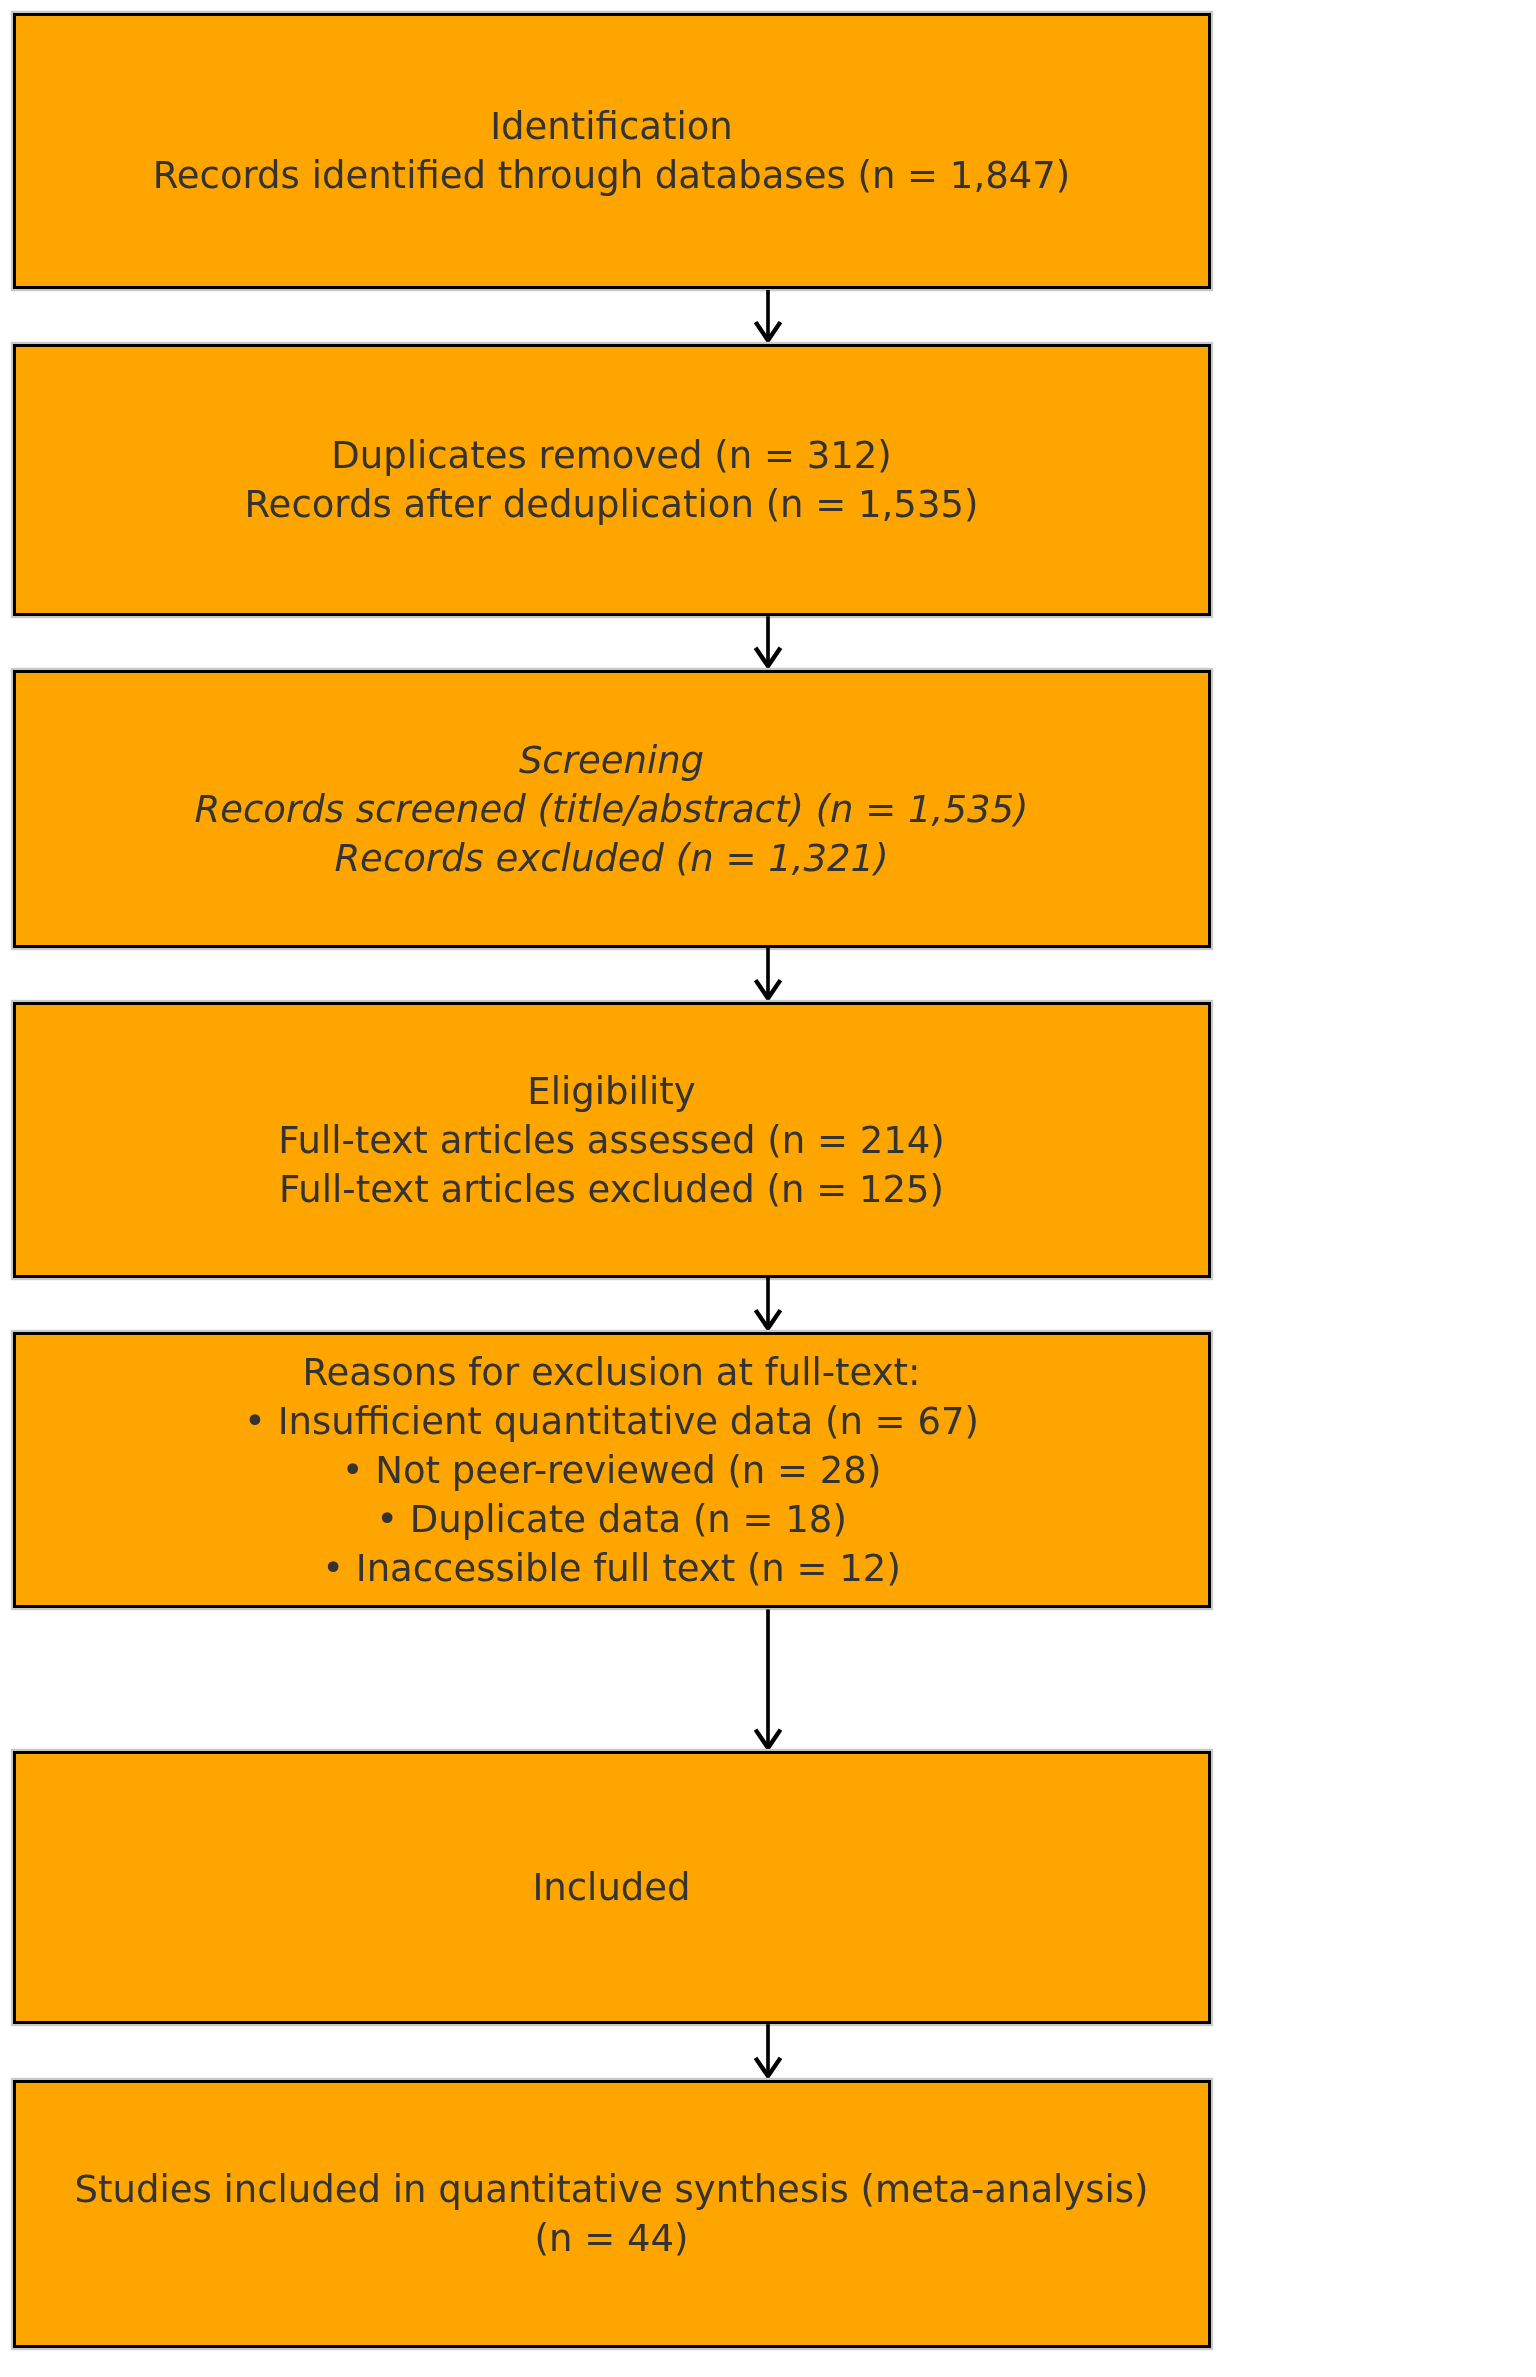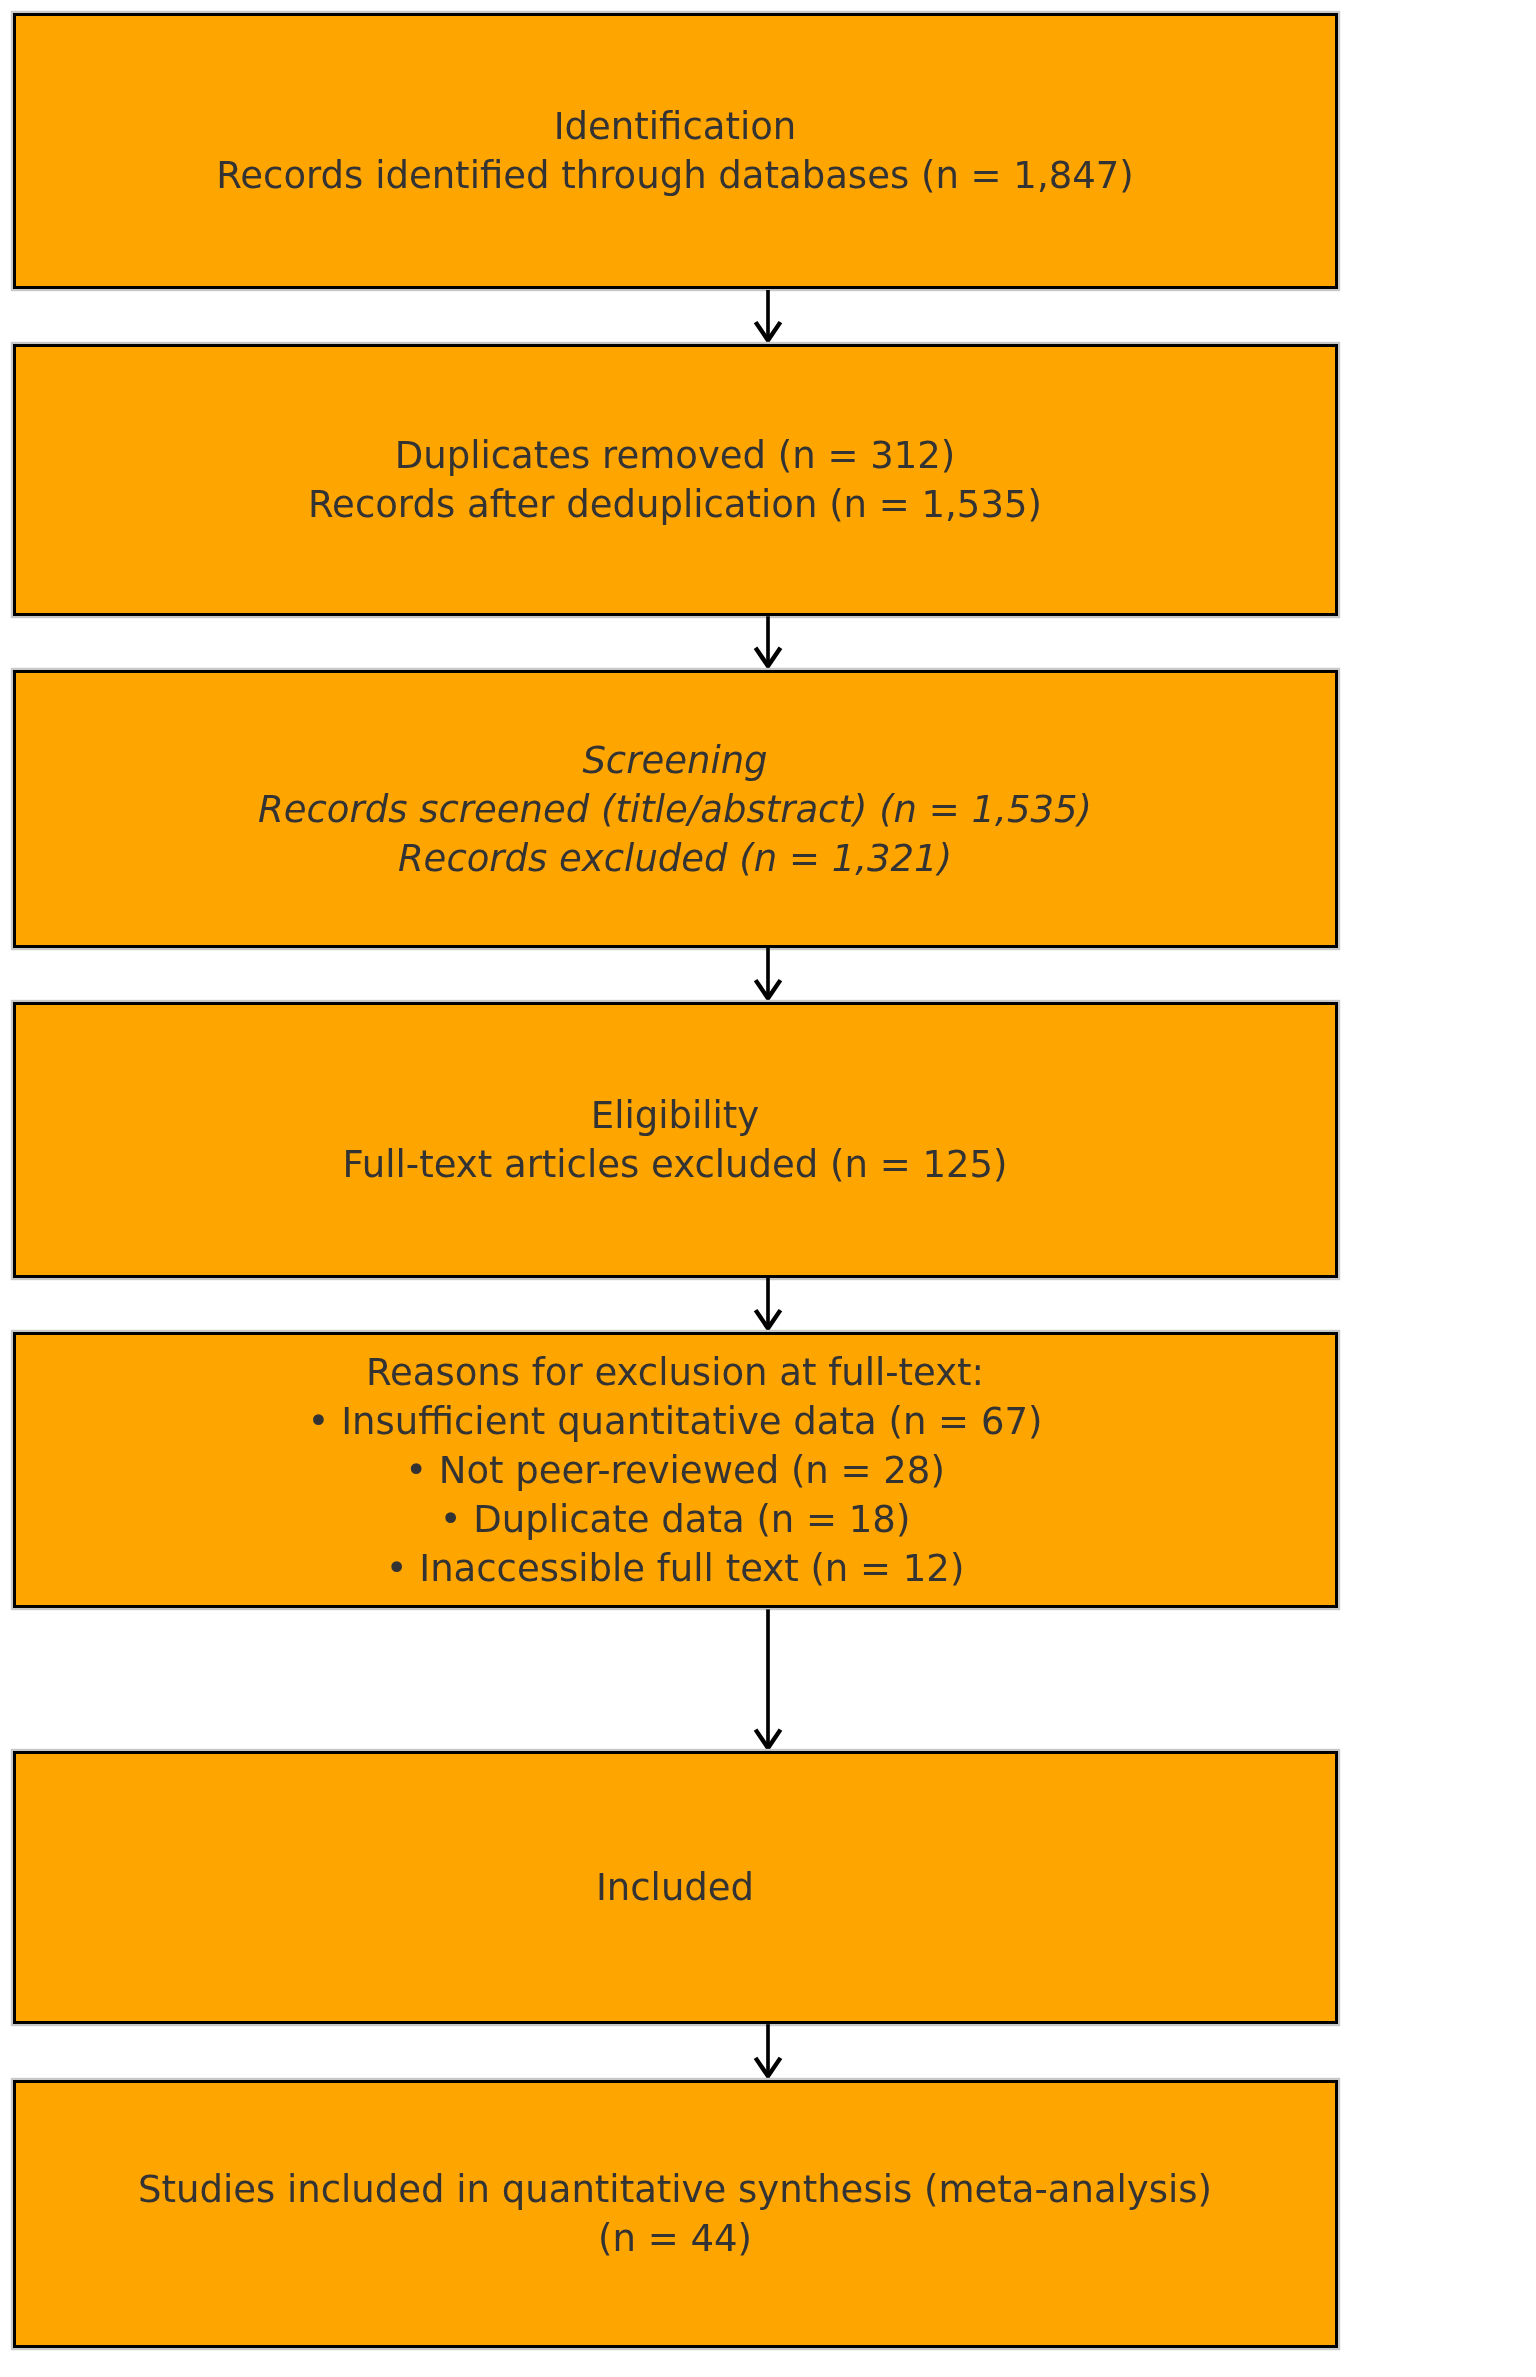--- a/index.html
+++ b/index.html
@@ -12,21 +12,21 @@
     position: relative;
     width: 1536px;
     height: 2377px;
     background: var(--bg, #ffffff);
     font-family: "DejaVu Sans", "Liberation Sans", sans-serif;
     overflow: hidden;
   }
   .box {
     position: absolute;
     left: 12.5px;
-    width: 1325px;
+    width: 1198px;
     box-sizing: border-box;
     background: var(--box-fill, #FFA500);
     border: 3.7px solid var(--box-border, #000000);
     box-shadow: 0 0 0 2.2px var(--box-outline, #c8c8c8);
     display: flex;
     flex-direction: column;
     align-items: center;
     justify-content: center;
     text-align: center;
   }
@@ -78,20 +78,21 @@
     <div class="line">Records excluded (n = 1,321)</div>
   </div>
 
   <svg class="arrow" style="top:948px;" width="44" height="54" viewBox="0 0 60 74">
     <line x1="30" y1="0" x2="30" y2="68" stroke-width="5"></line>
     <polyline points="13,44 30,69 47,44" stroke-width="6"></polyline>
   </svg>
 
   <div class="box" style="top:1002px; height:276px;">
     <div class="line">Eligibility</div>
+    <div class="line">Full-text articles assessed (n = 214)</div>
     <div class="line">Full-text articles excluded (n = 125)</div>
   </div>
 
   <svg class="arrow" style="top:1278px;" width="44" height="54" viewBox="0 0 60 74">
     <line x1="30" y1="0" x2="30" y2="68" stroke-width="5"></line>
     <polyline points="13,44 30,69 47,44" stroke-width="6"></polyline>
   </svg>
 
   <div class="box" style="top:1332px; height:276px;">
     <div class="line">Reasons for exclusion at full-text:</div>

